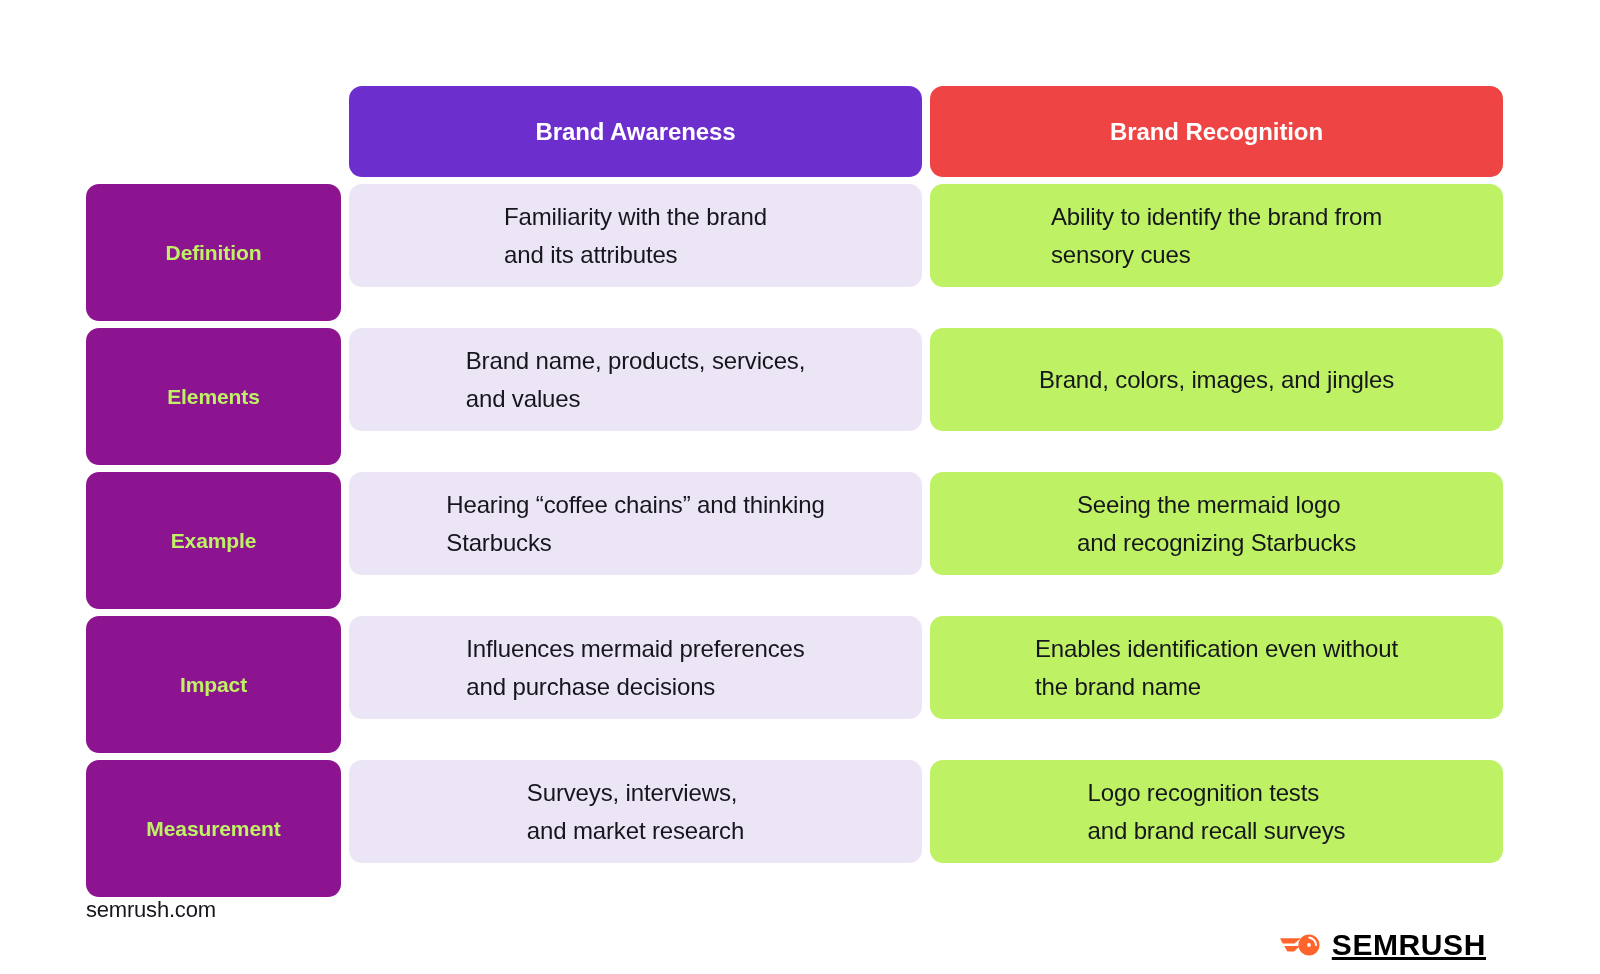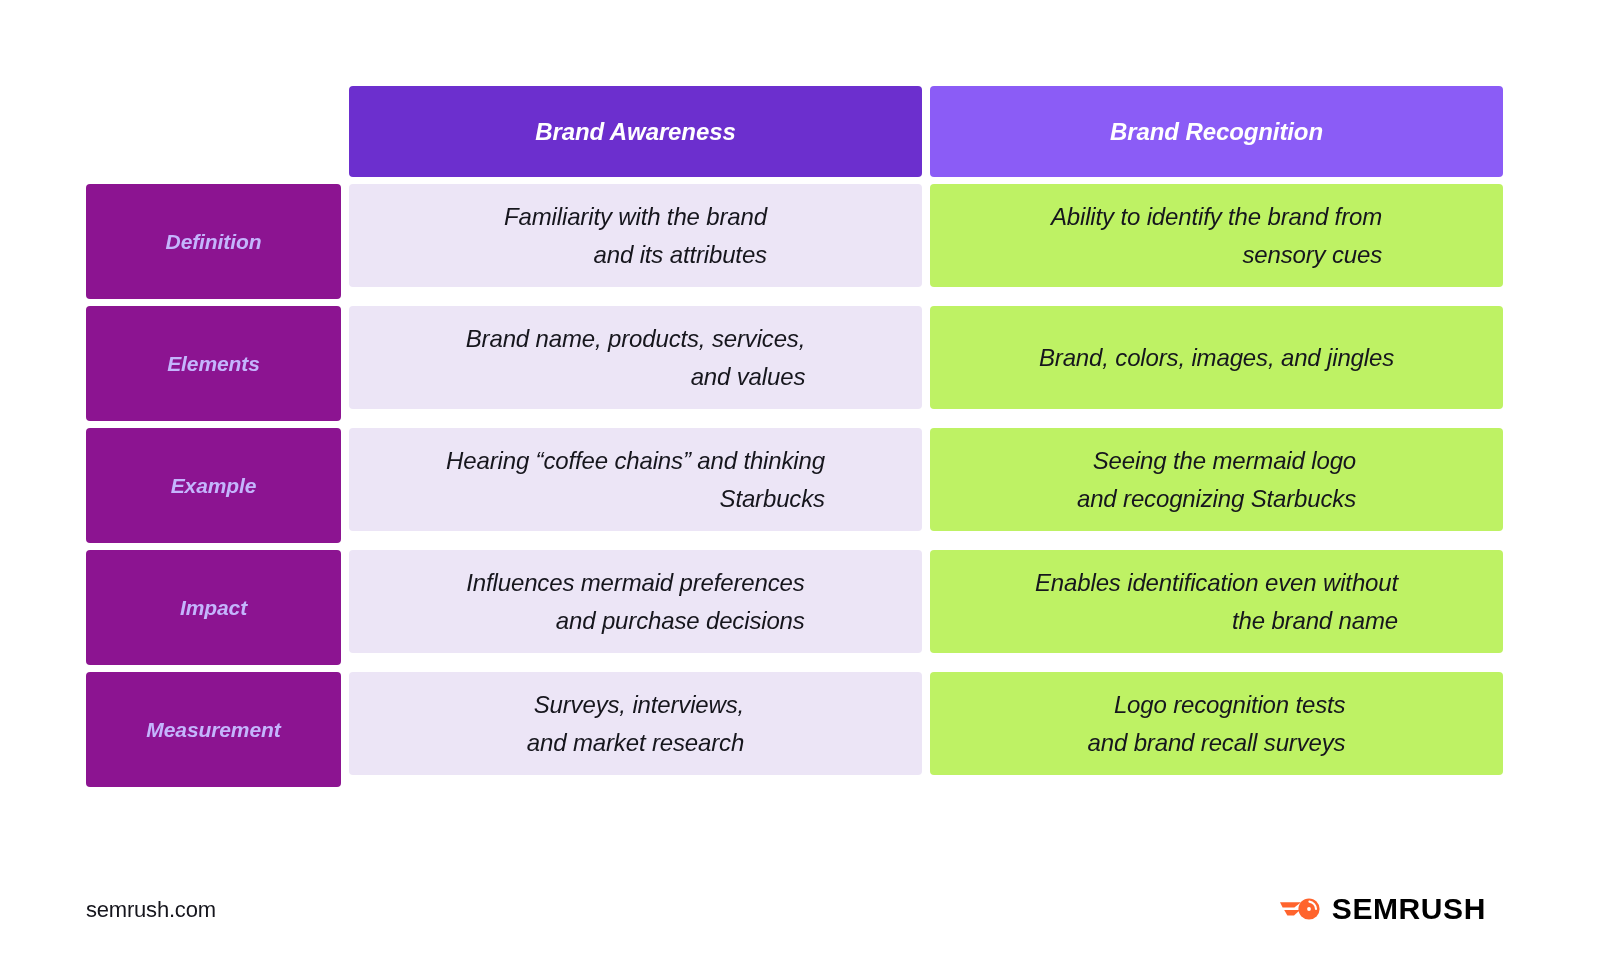--- a/index.html
+++ b/index.html
@@ -31,44 +31,43 @@
     grid-template-columns: 255px 573px 573px;
     column-gap: 8px;
     row-gap: 7px;
   }
 
   .cell {
     box-sizing: border-box;
     display: flex;
     align-items: center;
     justify-content: center;
-    text-align: right;
-    border-radius: 4px;
-    font-style: italic;
+    text-align: left;
+    border-radius: 13px;
   }
 
   
   .corner {
     background: transparent;
   }
   .head {
     height: 91px;
     font-size: 24px;
     font-weight: bold;
     color: #ffffff;
     letter-spacing: -0.1px;
   }
   .head-awareness { background: #6c2fce; }
-  .head-recognition { background: #8b5cf6; }
+  .head-recognition { background: #ef4444; }
 
   
   .row-label {
-    height: 115px;
+    height: 137px;
     background: #8c1491;
-    color: #c4b5fd;
+    color: #bef264;
     font-size: 21px;
     font-weight: bold;
     letter-spacing: -0.1px;
   }
   .body-cell {
     height: 103px;
     font-size: 24px;
     color: #16161d;
     line-height: 1.58;
     padding: 0 24px;
@@ -84,24 +83,25 @@
     left: 86px;
     top: 897px;
     font-size: 22px;
     color: #16161d;
     letter-spacing: -0.2px;
   }
 
   .brand {
     position: absolute;
     right: 114px;
-    top: 892px;
+    top: 928px;
     display: flex;
     align-items: center;
     gap: 8px;
+    text-decoration: underline;
   }
   .brand-mark {
     width: 44px;
     height: 32px;
     display: block;
   }
   .brand-word {
     font-size: 30px;
     font-weight: bold;
     color: #000000;

